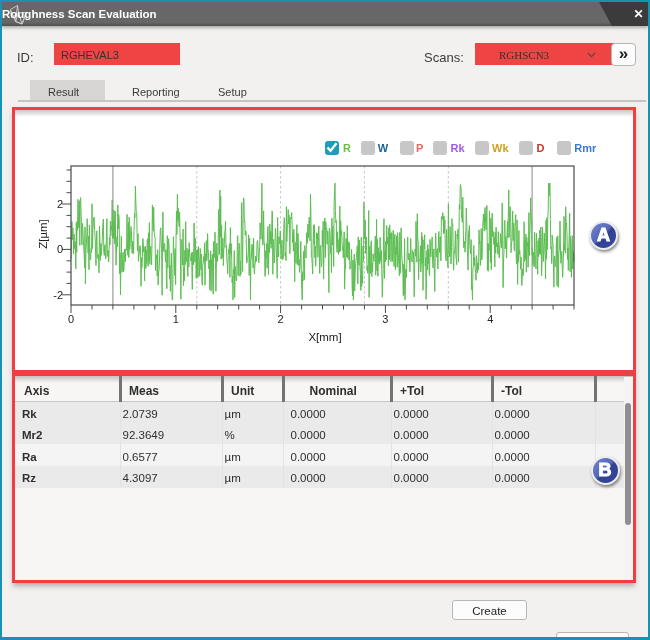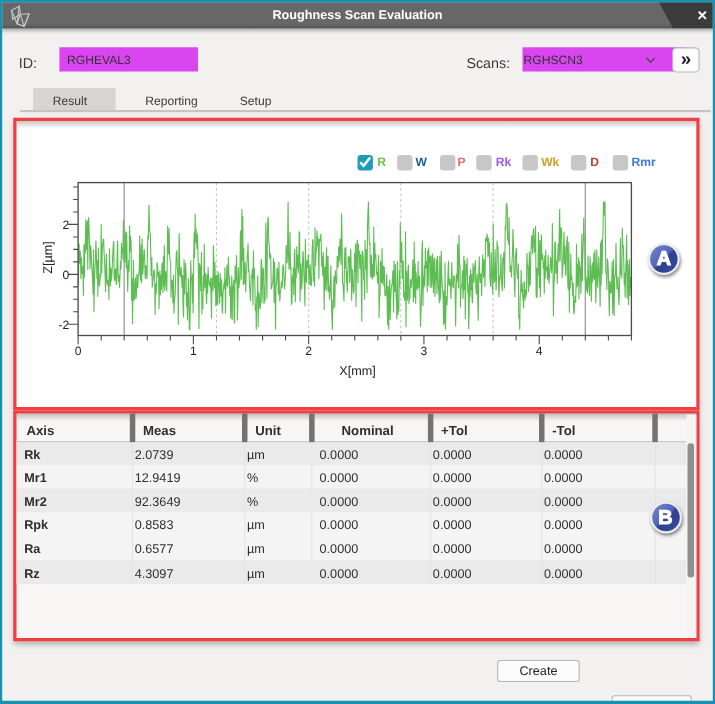--- a/index.html
+++ b/index.html
@@ -1,39 +1,39 @@
 <!DOCTYPE html>
 <html><head>
 <meta charset="utf-8">
 <style>
 * { margin:0; padding:0; box-sizing:border-box; }
 html,body { width:650px; height:640px; overflow:hidden; }
 body { position:relative; background:#f2f1f0; font-family:"Liberation Sans",sans-serif; }
 .winborder { position:absolute; left:0; top:0; width:650px; height:640px; border:2px solid #1793af; border-bottom-width:3px; z-index:50; pointer-events:none; }
 .titlebar { position:absolute; left:2px; top:2px; width:646px; height:24px; background:linear-gradient(#676767 0px, #676767 20px, #636363 21px, #4e4e4e 24px); box-shadow:0 2px 3px rgba(90,90,90,0.45); }
 .titlebar .dark { position:absolute; right:0; top:0; height:24px; width:49px; background:#3b3b3b; clip-path:polygon(0px 0px, 49px 0px, 49px 24px, 13px 24px); }
-.title { position:absolute; left:0; top:0; width:646px; height:23px; line-height:24px; text-align:center; color:#fff; font-size:11.5px; font-weight:bold; }
+.title { position:absolute; left:0; top:0; width:646px; height:23px; line-height:24px; color:#fff; font-size:11.5px; font-weight:bold; }
 .closex { position:absolute; left:631.5px; top:0px; height:26px; line-height:24px; color:#fff; font-size:12px; font-weight:bold; }
 .lbl { position:absolute; color:#3b3b3b; font-size:13px; }
-.fld { position:absolute; background:#d946ef; color:#333; font-size:11px; line-height:25px; }
+.fld { position:absolute; background:#ef4444; color:#333; font-size:11px; line-height:25px; }
 .tab { position:absolute; top:80px; height:20px; line-height:24px; font-size:11px; color:#3b3b3b; }
 .tabline { position:absolute; left:18px; top:100px; width:628px; height:2px; background:#c6c4c3; }
 .redbox { position:absolute; left:12px; width:624px; border:3px solid #f03e42; background:#fff;
   box-shadow:0 4px 5px -1px rgba(120,120,120,0.55); }
 .innershadow { position:absolute; left:15px; width:618px; height:7px; background:linear-gradient(rgba(110,110,110,0.38), rgba(255,255,255,0)); }
 .cb { position:absolute; width:14px; height:14px; background:#c7c7c7; border-radius:3px; }
 .cb.on { background:#1e9db8; }
 .cblbl { position:absolute; font-size:11px; font-weight:bold; }
 .btn { position:absolute; height:20px; background:#fcfcfc; border:1px solid #b8b6b5; border-radius:3px; font-size:11.5px; color:#222; text-align:center; line-height:21px; }
 .badge { position:absolute; width:29px; height:29px; border-radius:50%; z-index:20;
   background:linear-gradient(135deg, rgba(255,255,255,0.30) 0%, rgba(255,255,255,0.12) 46%, rgba(0,0,0,0.20) 54%, rgba(0,0,0,0.10) 100%), #3b51b3;
   border:2px solid #ededed; box-shadow:1px 2px 3px rgba(0,0,0,0.45);
   color:#fff; font-weight:bold; font-size:18px; -webkit-text-stroke:1px #fff; text-align:center; line-height:25px; }
 table.grid { position:absolute; left:15px; top:376px; width:609px; border-collapse:collapse; font-size:11.5px; color:#2e2e2e; table-layout:fixed; }
-table.grid th { font-weight:bold; text-align:left; font-size:12px; height:25px; padding-left:7.5px; padding-top:6px; border-bottom:1px solid #c9c7c6; border-right:5px solid #737373; }
+table.grid th { font-weight:bold; text-align:left; font-size:12px; height:25px; padding-left:7.5px; padding-top:6px; border-bottom:1px solid #c9c7c6; border-right:3px solid #737373; }
 table.grid td { height:21.7px; padding-left:2px; padding-top:3px; border-right:1px solid #e5e3e2; }
 table.grid td:first-child { font-weight:bold; padding-left:7px; } table.grid th:first-child { padding-left:9px; } table.grid td:nth-child(4) { padding-left:7px; } table.grid th:nth-child(4) { padding-left:25px; }
 table.grid tr.odd td { background:#ebeaea; }
 table.grid tr.even td { background:#f5f4f4; }
 </style>
 </head>
 <body>
 <div class="winborder"></div>
 <div class="titlebar">
   <div class="dark"></div>
@@ -46,21 +46,21 @@
       <path d="M19.5 9.5 L15 21"></path>
     </g>
   </svg>
   <div class="title">Roughness Scan Evaluation</div>
   <div class="closex">✕</div>
 </div>
 
 <div class="lbl" style="left:17px;top:50px;">ID:</div>
 <div class="fld" style="left:54px;top:43px;width:126px;height:22px;padding-left:7px;">RGHEVAL3</div>
 <div class="lbl" style="left:424px;top:50px;">Scans:</div>
-<div class="fld" style="left:475px;top:43px;width:148px;height:22px;padding-left:1px;">RGHSCN3
+<div class="fld" style="left:475px;top:43px;width:148px;height:22px;padding-left:24px;font-family:Liberation Serif, serif;">RGHSCN3
   <svg width="9" height="6" viewBox="0 0 9 6" style="position:absolute;left:112px;top:9px">
       <path d="M0.8 0.8 L4.5 4.6 L8.2 0.8" fill="none" stroke="#4a4a4a" stroke-width="1.2"></path>
     </svg>
 </div>
 <div class="btn" style="left:611px;top:43px;width:25px;height:23px;border-radius:4px;"><span style="font-size:17px;font-weight:bold;color:#1a1a1a;line-height:20px;">»</span></div>
 
 <div class="tab" style="left:30px;width:75px;background:#d7d5d4;padding-left:18px;">Result</div>
 <div class="tab" style="left:132px;">Reporting</div>
 <div class="tab" style="left:218px;">Setup</div>
 <div class="tabline"></div>
@@ -167,42 +167,24 @@
       </tr>
  <tr class="odd">
         <td>Rk</td>
         <td>2.0739</td>
         <td>µm</td>
         <td>0.0000</td>
         <td>0.0000</td>
         <td>0.0000</td>
         <td style="border-right:none;"></td>
       </tr>
- <tr class="even">
-        <td>Mr1</td>
-        <td>12.9419</td>
-        <td>%</td>
-        <td>0.0000</td>
-        <td>0.0000</td>
-        <td>0.0000</td>
-        <td style="border-right:none;"></td>
-      </tr>
  <tr class="odd">
         <td>Mr2</td>
         <td>92.3649</td>
         <td>%</td>
-        <td>0.0000</td>
-        <td>0.0000</td>
-        <td>0.0000</td>
-        <td style="border-right:none;"></td>
-      </tr>
- <tr class="even">
-        <td>Rpk</td>
-        <td>0.8583</td>
-        <td>µm</td>
         <td>0.0000</td>
         <td>0.0000</td>
         <td>0.0000</td>
         <td style="border-right:none;"></td>
       </tr>
  <tr class="even">
         <td>Ra</td>
         <td>0.6577</td>
         <td>µm</td>
         <td>0.0000</td>

